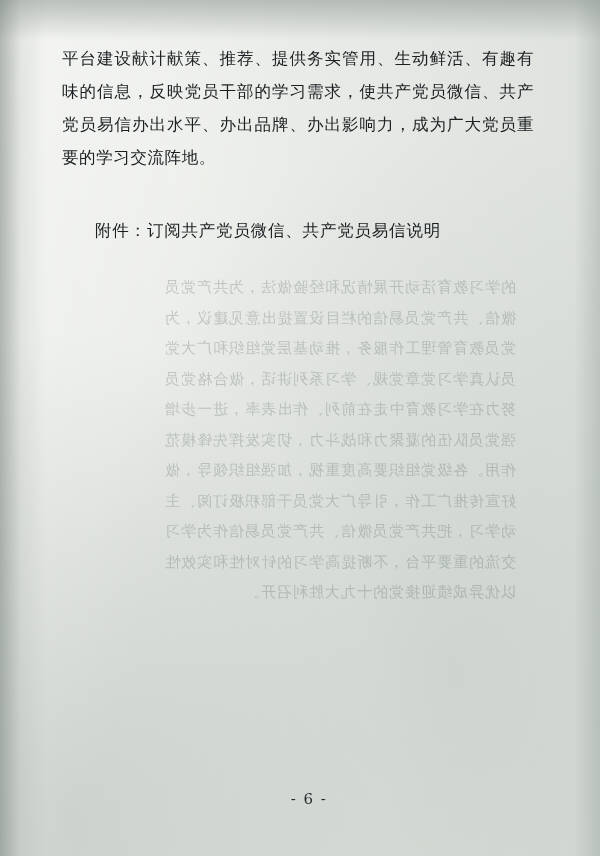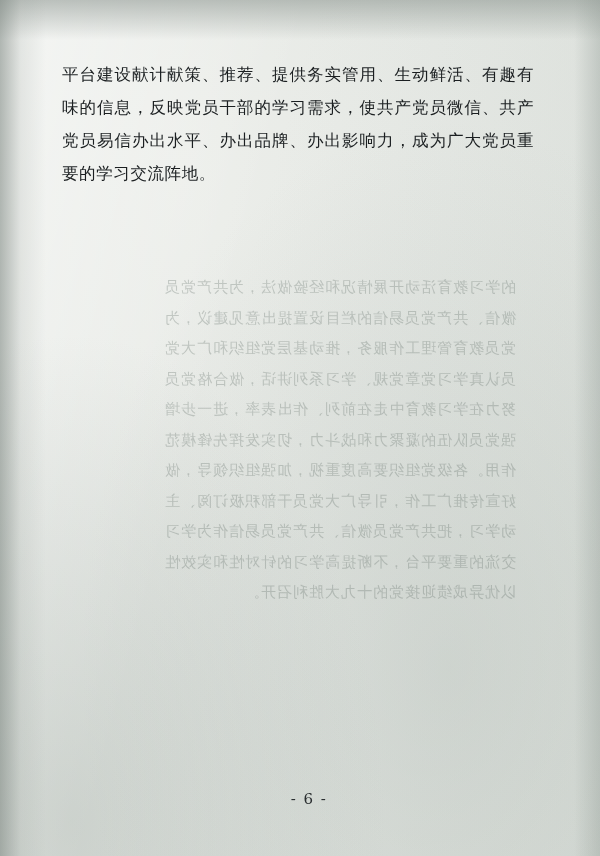--- a/index.html
+++ b/index.html
@@ -52,21 +52,21 @@
   }
   .edge-shadow-right {
     right: 0; top: 0; width: 26px; height: 856px;
     background: linear-gradient(270deg, rgba(140,150,144,0.35) 0%, rgba(255,255,255,0) 100%);
   }
 
   
   .doc-body {
     position: absolute;
     left: 62px;
-    top: 58px;
+    top: 42px;
     width: 472px;
   }
   .para {
     margin: 0;
     font-size: 16.5px;
     line-height: 33px;
     color: #1b1f21;
     letter-spacing: 0.6px;
     text-align: justify;
     text-justify: inter-character;
@@ -137,17 +137,18 @@
     <div>强党员队伍的凝聚力和战斗力，切实发挥先锋模范</div>
     <div>作用。各级党组织要高度重视，加强组织领导，做</div>
     <div>好宣传推广工作，引导广大党员干部积极订阅、主</div>
     <div>动学习，把共产党员微信、共产党员易信作为学习</div>
     <div>交流的重要平台，不断提高学习的针对性和实效性</div>
     <div>以优异成绩迎接党的十九大胜利召开。</div>
   </div>
 
   <div class="doc-body">
     <p class="para para-main">平台建设献计献策、推荐、提供务实管用、生动鲜活、有趣有味的信息，反映党员干部的学习需求，使共产党员微信、共产党员易信办出水平、办出品牌、办出影响力，成为广大党员重要的学习交流阵地。</p>
+    <p class="para para-attachment">附件：订阅共产党员微信、共产党员易信说明</p>
   </div>
 
   <div class="page-number">- 6 -</div>
 
 </div>
 
 </body></html>

